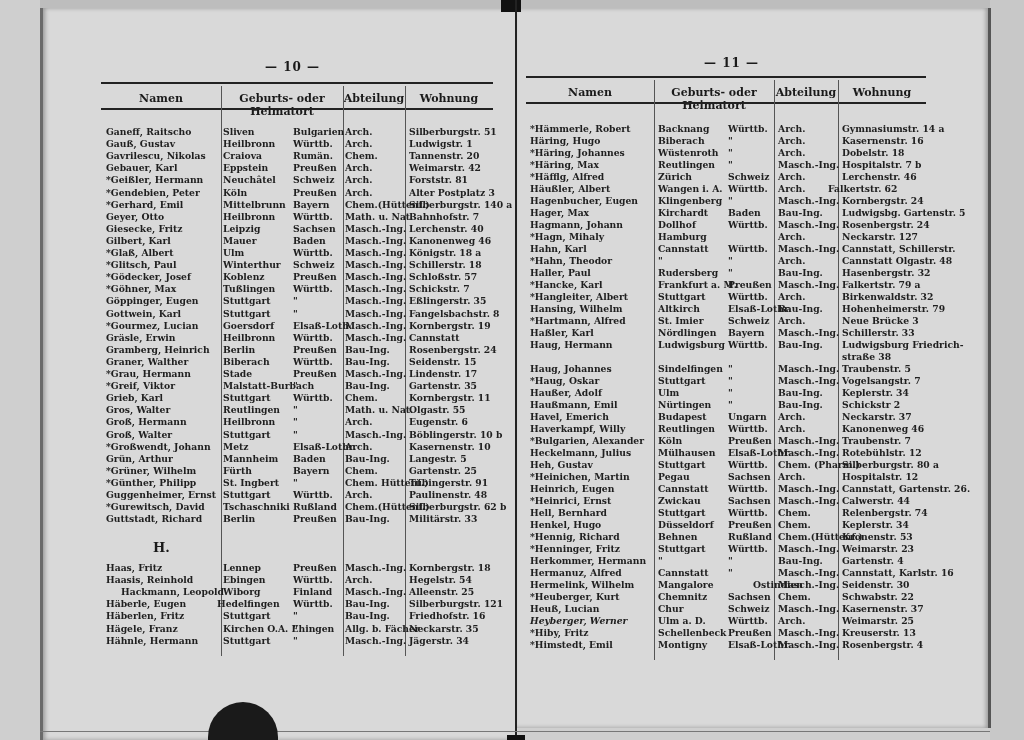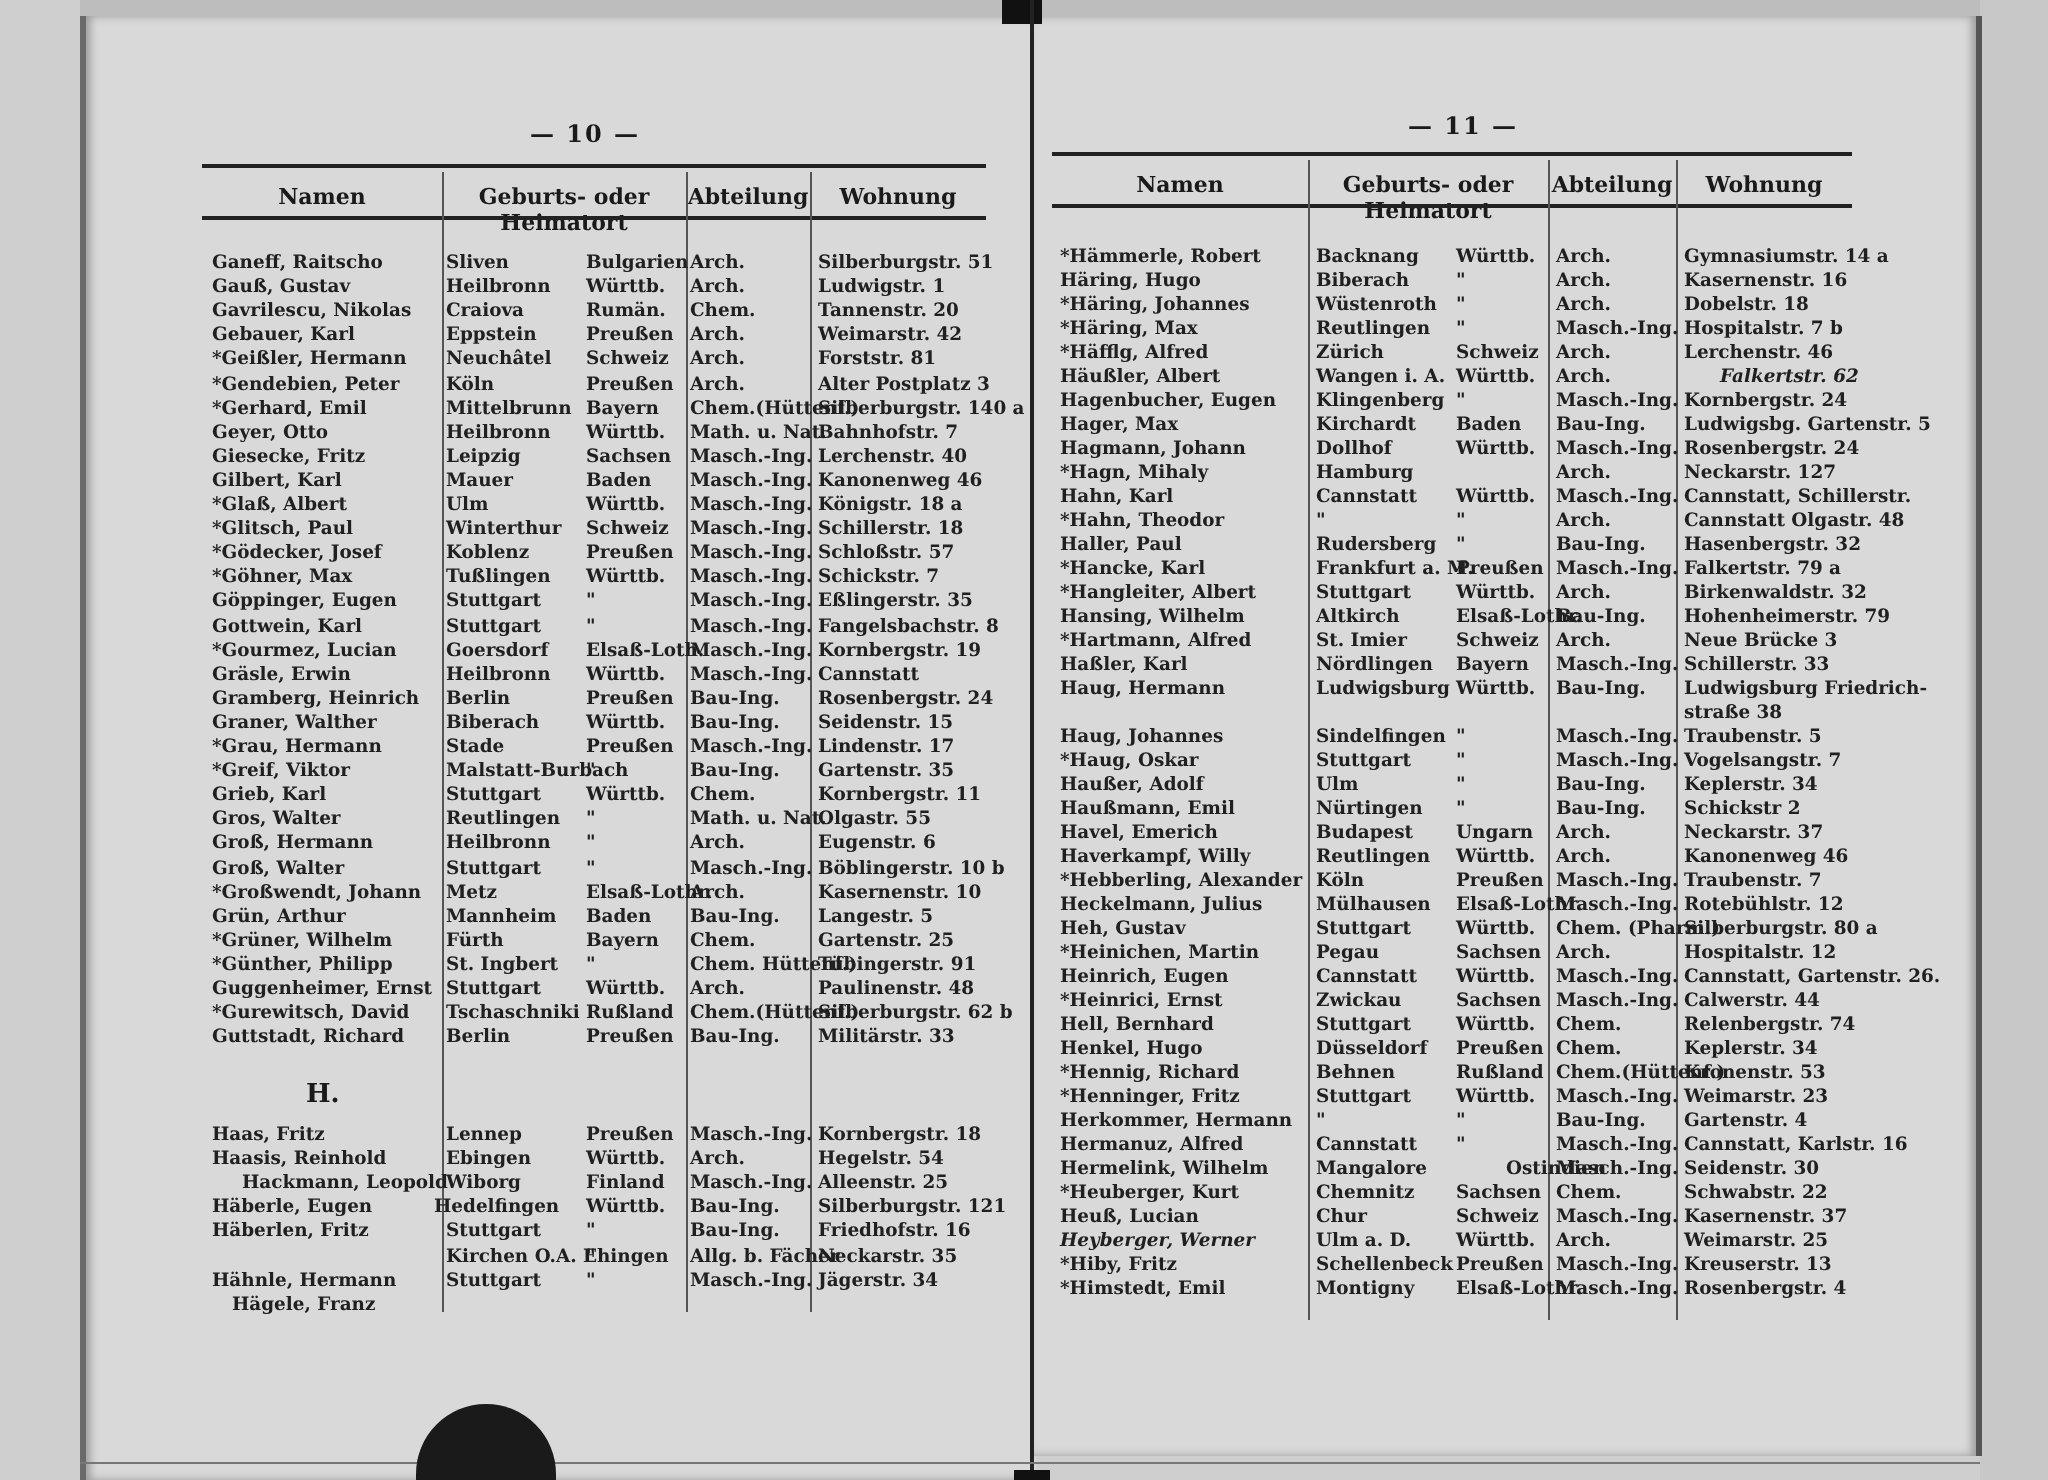--- a/index.html
+++ b/index.html
@@ -304,21 +304,21 @@
         <span class="c" style="left: 366px;">Silberburgstr. 121</span>
       </div>
       <div class="row" style="top: 602.4px; left: 0px;">
         <span class="c" style="left: 63px;">Häberlen, Fritz</span>
         <span class="c" style="left: 180px;">Stuttgart</span>
         <span class="c" style="left: 250px;">"</span>
         <span class="c" style="left: 302px;">Bau-Ing.</span>
         <span class="c" style="left: 366px;">Friedhofstr. 16</span>
       </div>
       <div class="row" style="top: 614.5px; left: 0px;">
-        <span class="c" style="left: 73px; margin-top: 24px;">Hägele, Franz</span>
+        <span class="c" style="left: 63px;">Hägele, Franz</span>
         <span class="c" style="left: 180px;">Kirchen O.A. Ehingen</span>
         <span class="c" style="left: 250px;">"</span>
         <span class="c" style="left: 302px;">Allg. b. Fächer</span>
         <span class="c" style="left: 366px;">Neckarstr. 35</span>
       </div>
       <div class="row" style="top: 626.6px; left: 0px;">
         <span class="c" style="left: 63px;">Hähnle, Hermann</span>
         <span class="c" style="left: 180px;">Stuttgart</span>
         <span class="c" style="left: 250px;">"</span>
         <span class="c" style="left: 302px;">Masch.-Ing.</span>
@@ -372,21 +372,21 @@
         <span class="c" style="left: 142px;">Zürich</span>
         <span class="c" style="left: 212px;">Schweiz</span>
         <span class="c" style="left: 262px;">Arch.</span>
         <span class="c" style="left: 326px;">Lerchenstr. 46</span>
       </div>
       <div class="row" style="top: 175px; left: 0px;">
         <span class="c" style="left: 14px;">Häußler, Albert</span>
         <span class="c" style="left: 142px;">Wangen i. A.</span>
         <span class="c" style="left: 212px;">Württb.</span>
         <span class="c" style="left: 262px;">Arch.</span>
-        <span class="c" style="left: 344px; font-style: italic;">Falkertstr. 62</span>
+        <span class="c" style="left: 312px;">Falkertstr. 62</span>
       </div>
       <div class="row" style="top: 187px; left: 0px;">
         <span class="c" style="left: 14px;">Hagenbucher, Eugen</span>
         <span class="c" style="left: 142px;">Klingenberg</span>
         <span class="c" style="left: 212px;">"</span>
         <span class="c" style="left: 262px;">Masch.-Ing.</span>
         <span class="c" style="left: 326px;">Kornbergstr. 24</span>
       </div>
       <div class="row" style="top: 199px; left: 0px;">
         <span class="c" style="left: 14px;">Hager, Max</span>
@@ -515,21 +515,21 @@
         <span class="c" style="left: 326px;">Neckarstr. 37</span>
       </div>
       <div class="row" style="top: 415px; left: 0px;">
         <span class="c" style="left: 14px;">Haverkampf, Willy</span>
         <span class="c" style="left: 142px;">Reutlingen</span>
         <span class="c" style="left: 212px;">Württb.</span>
         <span class="c" style="left: 262px;">Arch.</span>
         <span class="c" style="left: 326px;">Kanonenweg 46</span>
       </div>
       <div class="row" style="top: 427px; left: 0px;">
-        <span class="c" style="left: 14px;">*Hebberling, Alexander</span>
+        <span class="c" style="left: 14px;">*Bulgarien, Alexander</span>
         <span class="c" style="left: 142px;">Köln</span>
         <span class="c" style="left: 212px;">Preußen</span>
         <span class="c" style="left: 262px;">Masch.-Ing.</span>
         <span class="c" style="left: 326px;">Traubenstr. 7</span>
       </div>
       <div class="row" style="top: 439px; left: 0px;">
         <span class="c" style="left: 14px;">Heckelmann, Julius</span>
         <span class="c" style="left: 142px;">Mülhausen</span>
         <span class="c" style="left: 212px;">Elsaß-Lothr.</span>
         <span class="c" style="left: 262px;">Masch.-Ing.</span>

